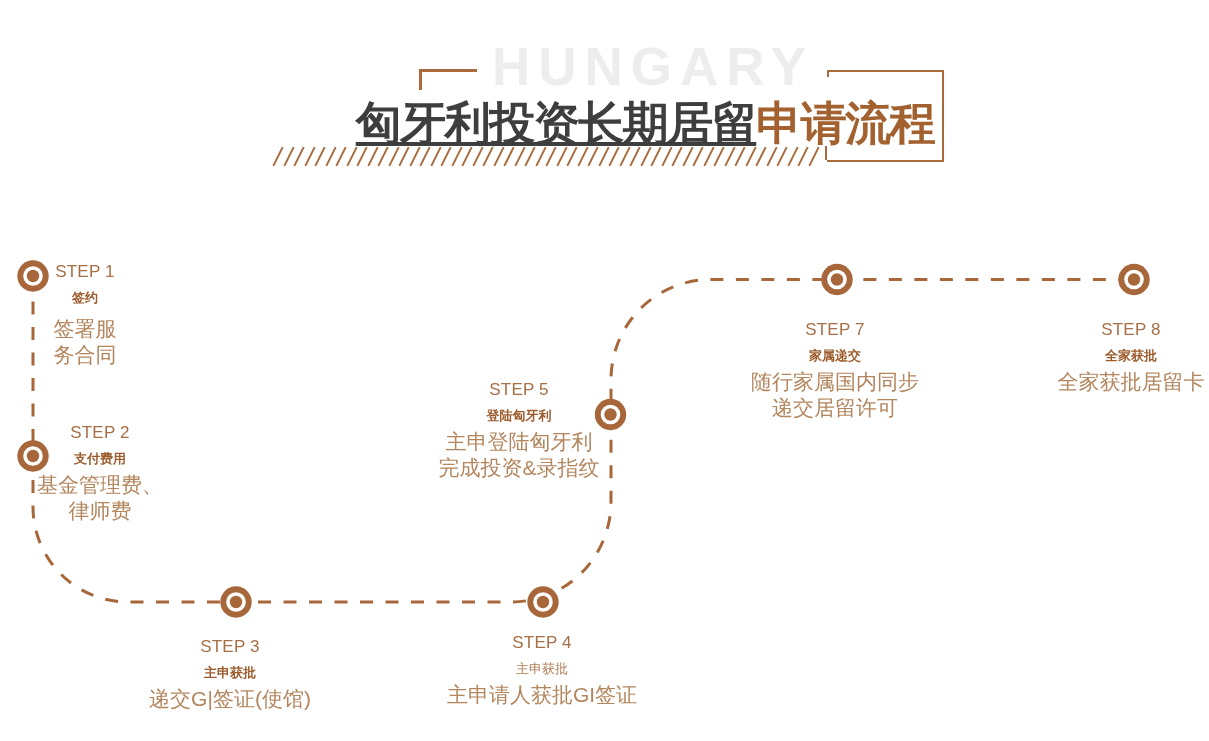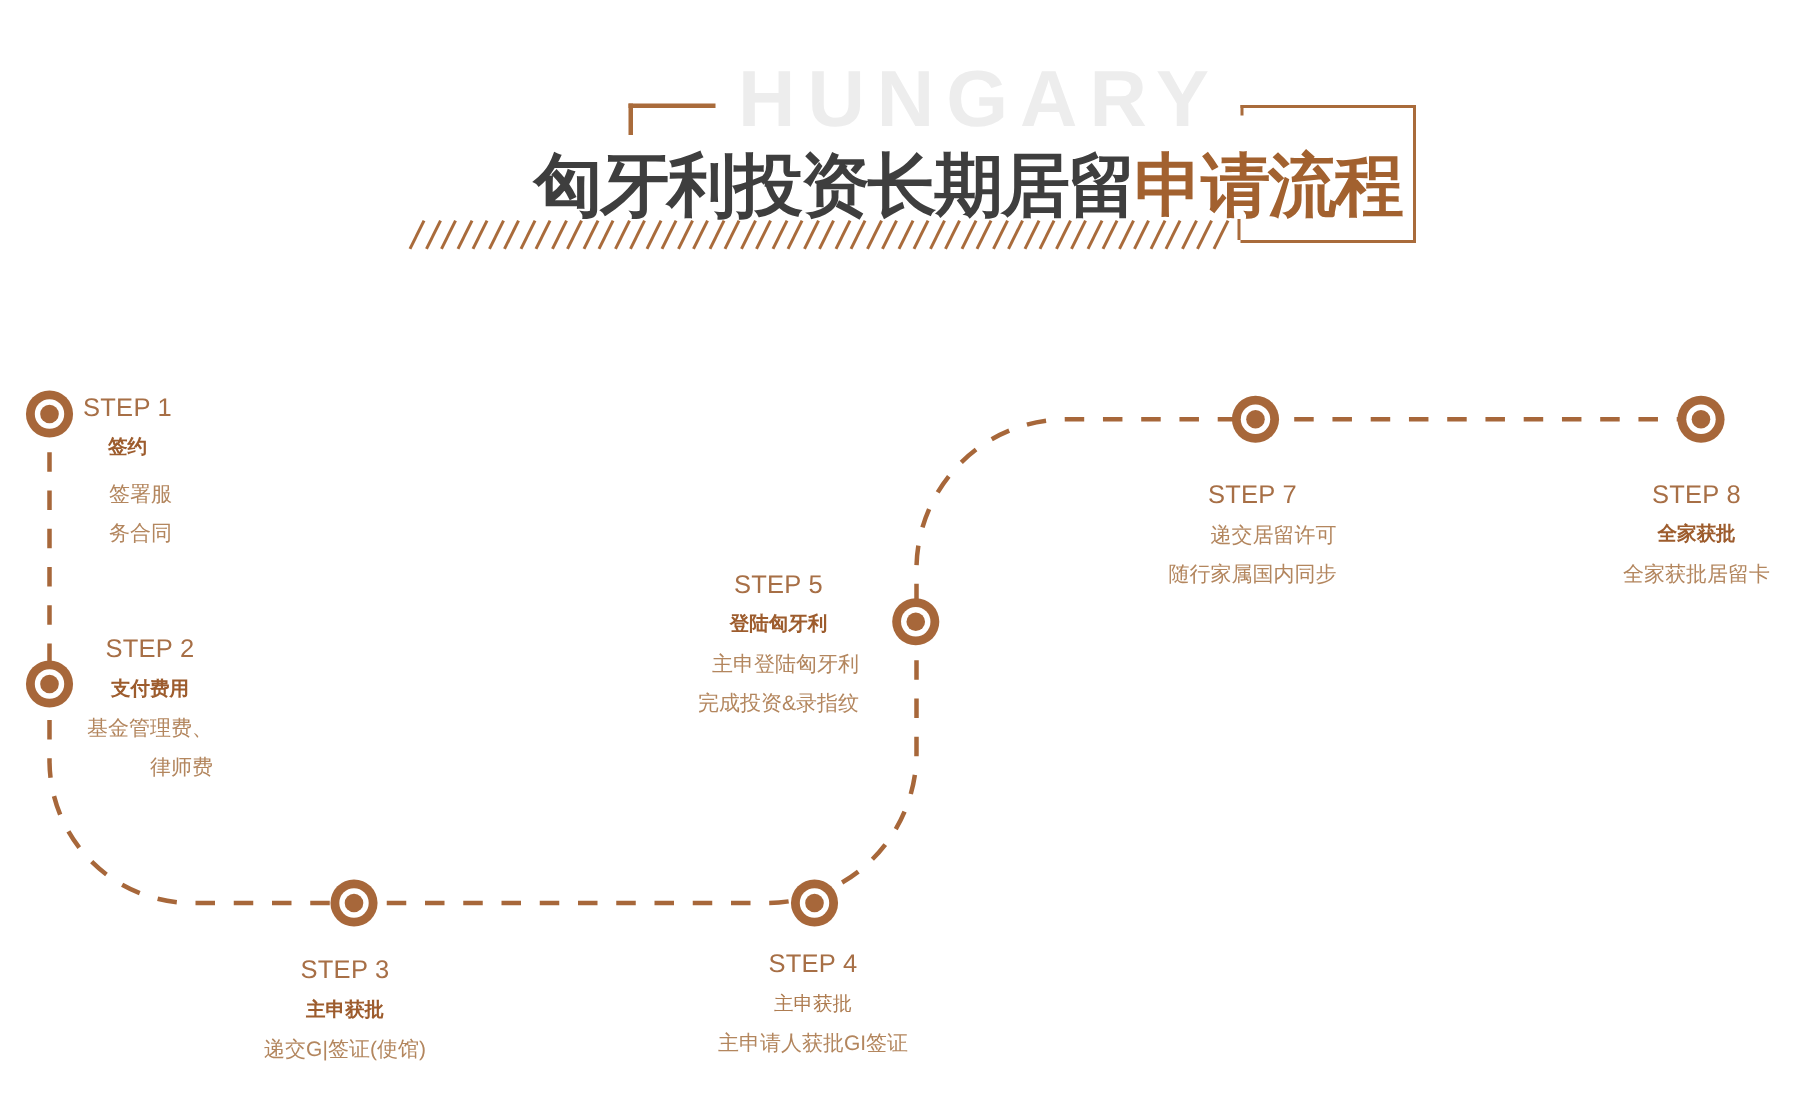--- a/index.html
+++ b/index.html
@@ -16,21 +16,21 @@
     font-size:53px;font-weight:bold;letter-spacing:8px;
     line-height:1;color:var(--c-watermark);
     z-index:1;white-space:nowrap;
   }
   .title{
     position:absolute;left:645px;top:96px;margin:0;
     transform:translateX(-50%);
     font-size:46px;font-weight:bold;letter-spacing:-1.5px;
     line-height:1.2;white-space:nowrap;z-index:3;
   }
-  .title-dark{color:var(--c-title-dark);}
+  .title-dark{color:var(--c-title-dark);text-decoration:underline;}
   .title-accent{color:var(--c-title-accent);}
   .bracket-left{
     position:absolute;left:419px;top:69px;width:55px;height:18px;
     border-top:3px solid var(--c-ornament);
     border-left:3px solid var(--c-ornament);
     z-index:2;
   }
   .bracket-right{
     position:absolute;left:827px;top:70px;width:115px;height:88px;
     border-top:2px solid var(--c-ornament);
@@ -78,23 +78,22 @@
   }
   .step-title{
     font-size:13px;font-weight:bold;
     color:var(--c-step-title);
   }
   .step-title.regular{
     font-weight:normal;
     color:var(--c-step-title-light);
   }
   .step-desc{
-    font-size:14px;
+    font-size:21px;
     color:var(--c-desc);
-    text-align:right;
   }
   .step-desc.gap{margin-top:5px;}
 </style>
 </head>
 <body>
 
 <div class="stage">
 
   <svg class="flow-svg" width="1209" height="741" viewBox="0 0 1209 741">
     <path class="flow-path" d="M33 276 V507 A95 95 0 0 0 128 602 H511 A100 100 0 0 0 611 502 V379.5 A100 100 0 0 1 711 279.5 H1134"></path>
@@ -236,23 +235,24 @@
     <div class="step-label">STEP 5</div>
     <div class="step-title">登陆匈牙利</div>
     <div class="step-desc">
       <div>主申登陆匈牙利</div>
       <div>完成投资&amp;录指纹</div>
     </div>
   </div>
 
   <div class="step" style="left:835px;top:317px">
     <div class="step-label">STEP 7</div>
-    <div class="step-desc">
+    <div class="step-title">家属递交</div>
+    <div class="step-desc">
+      <div>随行家属国内同步</div>
       <div>递交居留许可</div>
-      <div>随行家属国内同步</div>
     </div>
   </div>
 
   <div class="step" style="left:1131px;top:317px">
     <div class="step-label">STEP 8</div>
     <div class="step-title">全家获批</div>
     <div class="step-desc">
       <div>全家获批居留卡</div>
     </div>
   </div>

